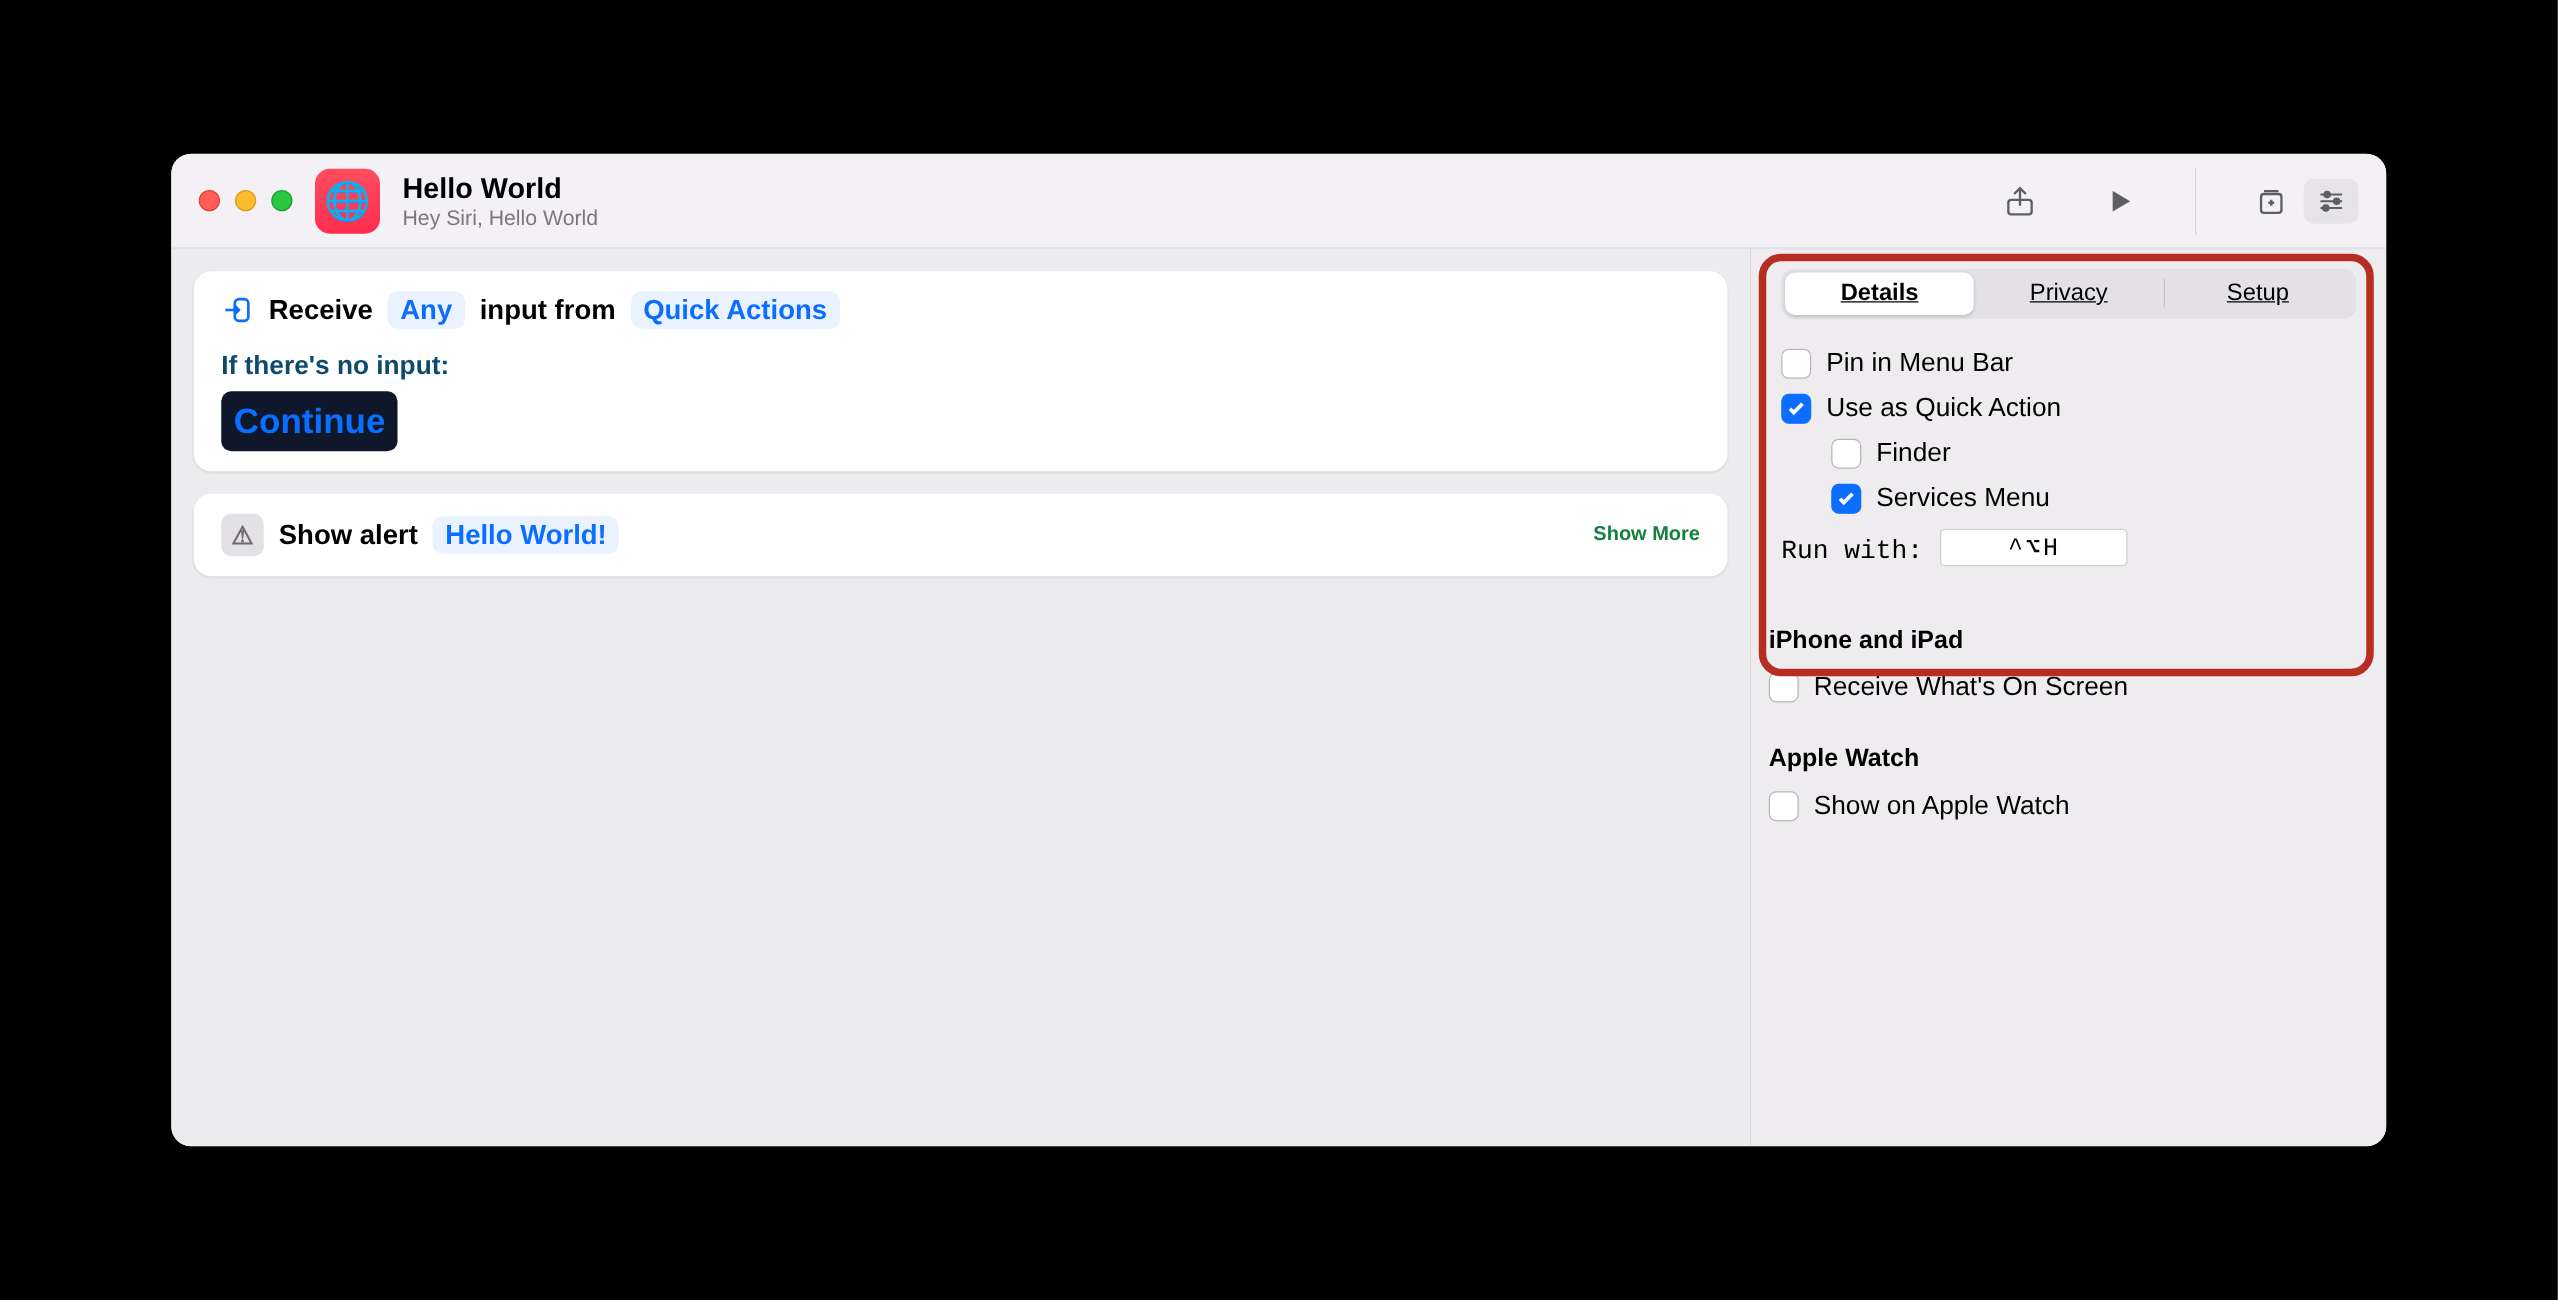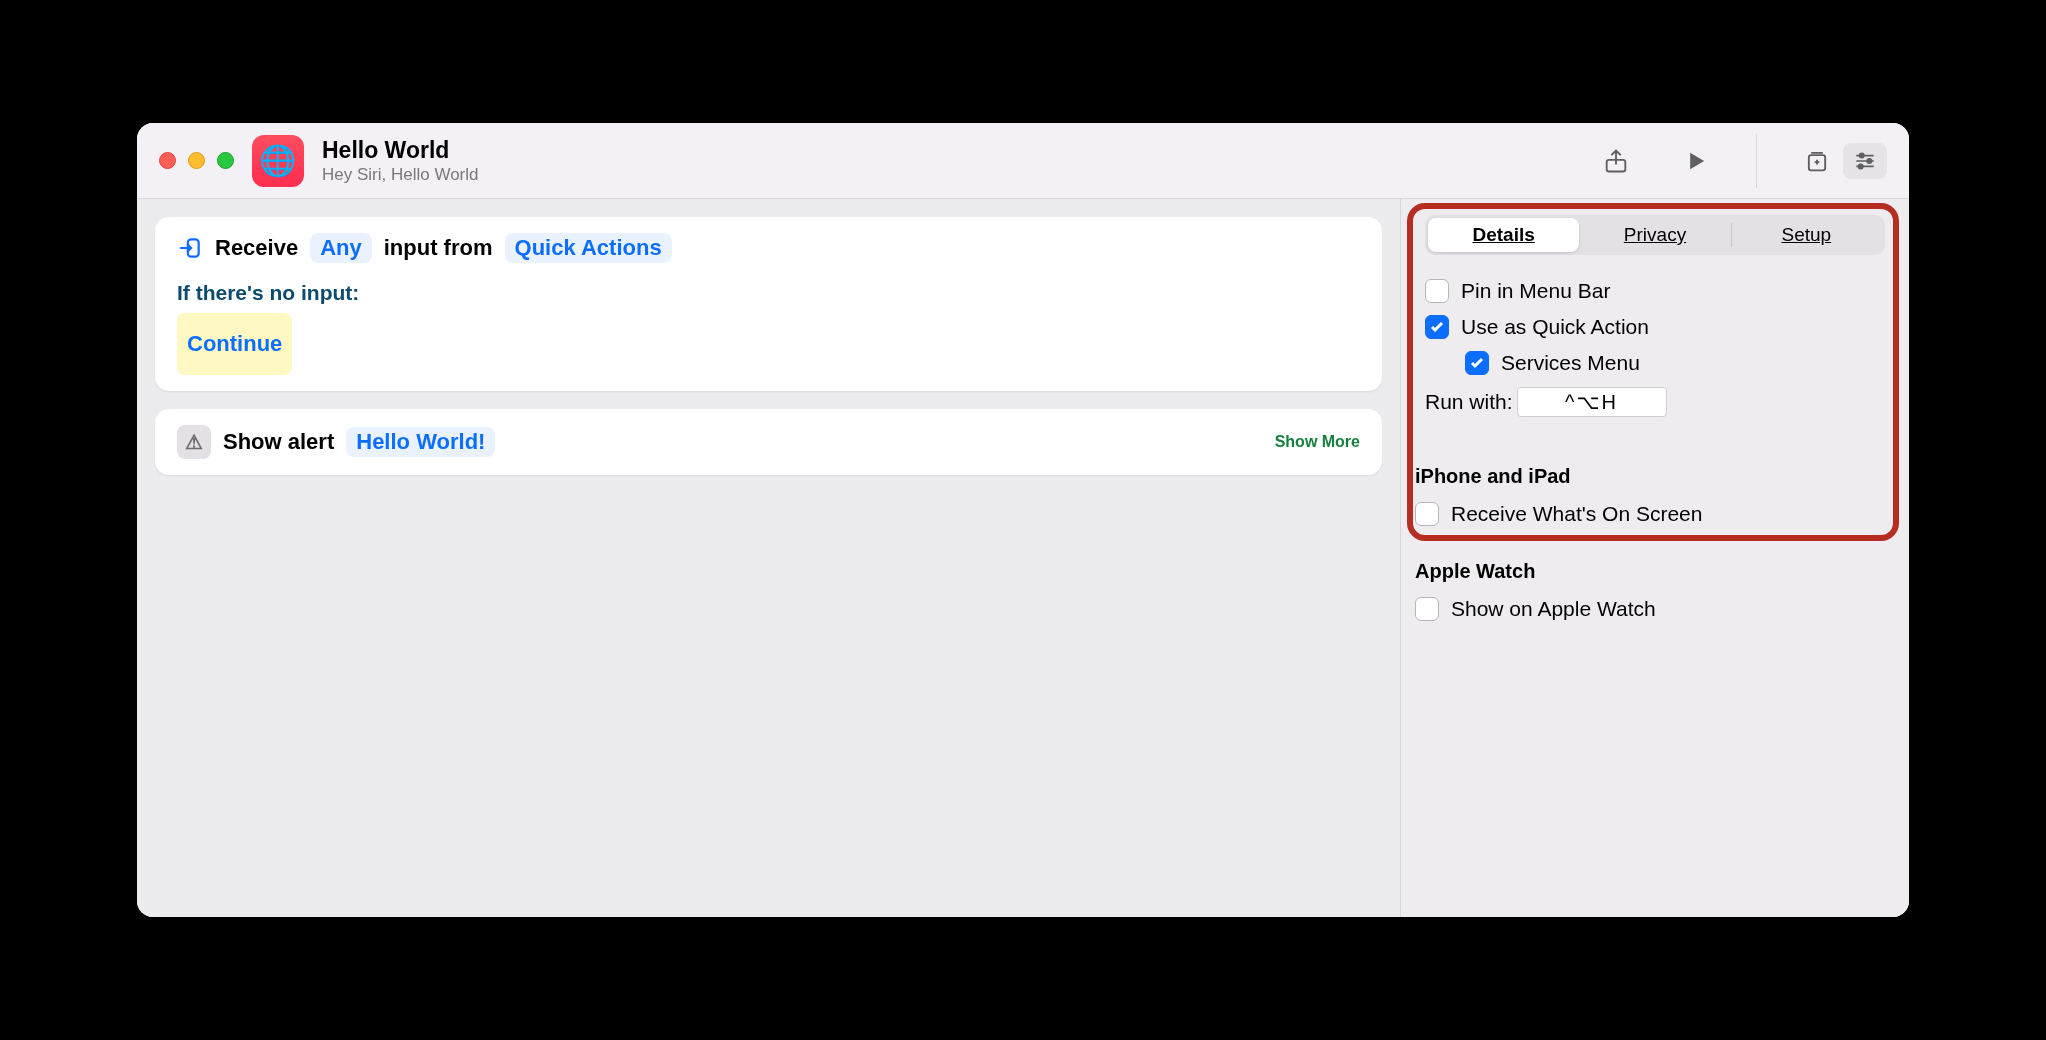--- a/index.html
+++ b/index.html
@@ -102,21 +102,21 @@
     background:#fff;
     border-radius:14px;
     padding:16px 22px;
     margin-bottom:18px;
     box-shadow: 0 1px 2px rgba(0,0,0,.08);
   }
   .card .row1 { display:flex; align-items:center; gap:12px; font-size:22px; font-weight:700; color:#000; }
   .card .row1 .token { font-weight:700; color:#0b6eff; background:#eaf2ff; padding:2px 10px; border-radius:8px; }
   .card svg.lead { width:26px; height:26px; stroke:#0b6eff; fill:none; stroke-width:2; }
   .card .sub { margin-top:18px; font-size:21px; font-weight:700; color:#0c4a6e; }
-  .card .cont { display:inline-block; margin-top:8px; padding:18px 10px; border-radius:8px; background:#fef9c3; color:#0b6eff; font-size:22px; font-weight:700; }
+  .card .cont { display:inline-block; margin-top:8px; padding:8px 10px; border-radius:8px; background:#0f172a; color:#0b6eff; font-size:28px; font-weight:700; }
   .card .more { margin-left:auto; color:#15803d; font-size:16px; font-weight:600; }
   .card2-icon {
     width:34px;height:34px;border-radius:8px;background:#e3e1e5;display:grid;place-items:center;
     color:#6e6c70;
   }
   .card2-icon span { font-size:20px; }
 
   
   .seg {
     display:flex;
@@ -153,23 +153,24 @@
     background:#fff;
     display:grid;place-items:center;
     flex-shrink:0;
   }
   .cbx.checked {
     background:#0b6eff;border-color:#0b6eff;color:#fff;
   }
   .cbx.checked svg { width:16px;height:16px; stroke:#fff; stroke-width:3; fill:none; }
 
   .runwith {
-    display:flex; align-items:center; gap:4px;
+    display:flex; align-items:flex-end; gap:14px;
     font-size:21px; color:#000;
     padding:6px 0 8px 0;
+    font-family:Liberation Mono, monospace;
   }
   .runwith-field {
     width:150px;height:30px;background:#fff;border:1px solid #d0ced2;border-radius:4px;
     display:grid;place-items:center; font-size:20px; letter-spacing:2px;
   }
 
   .section-head {
     font-size:20px;font-weight:700;color:#000;
     margin-top:28px;margin-bottom:8px;
   }
@@ -282,20 +283,24 @@
         </div>
         <div class="opt-line">
           <div class="cbx checked">
               <svg viewBox="0 0 16 16">
                 <path d="M3 8l3 3 7-7"></path>
               </svg>
             </div>
           <span>Use as Quick Action</span>
         </div>
         <div class="opt-line indent">
+          <div class="cbx"></div>
+          <span>Finder</span>
+        </div>
+        <div class="opt-line indent">
           <div class="cbx checked">
               <svg viewBox="0 0 16 16">
                 <path d="M3 8l3 3 7-7"></path>
               </svg>
             </div>
           <span>Services Menu</span>
         </div>
         <div class="runwith">
           <span>Run with:</span>
           <div class="runwith-field">^⌥H</div>

